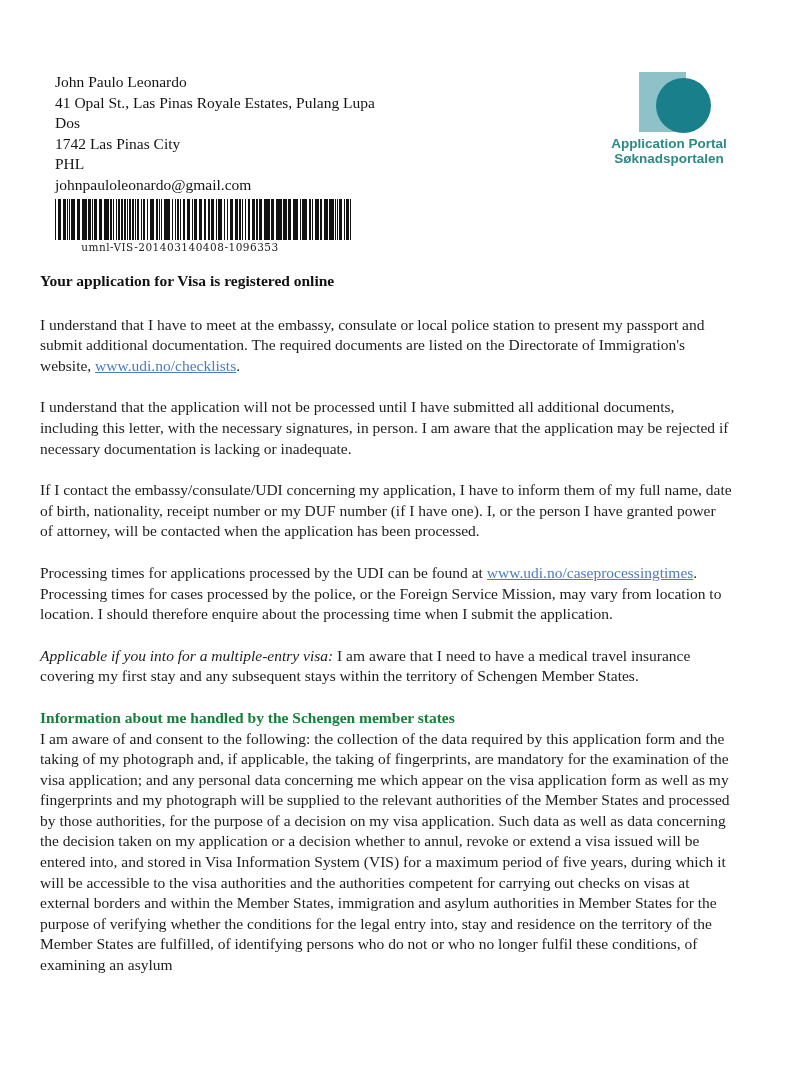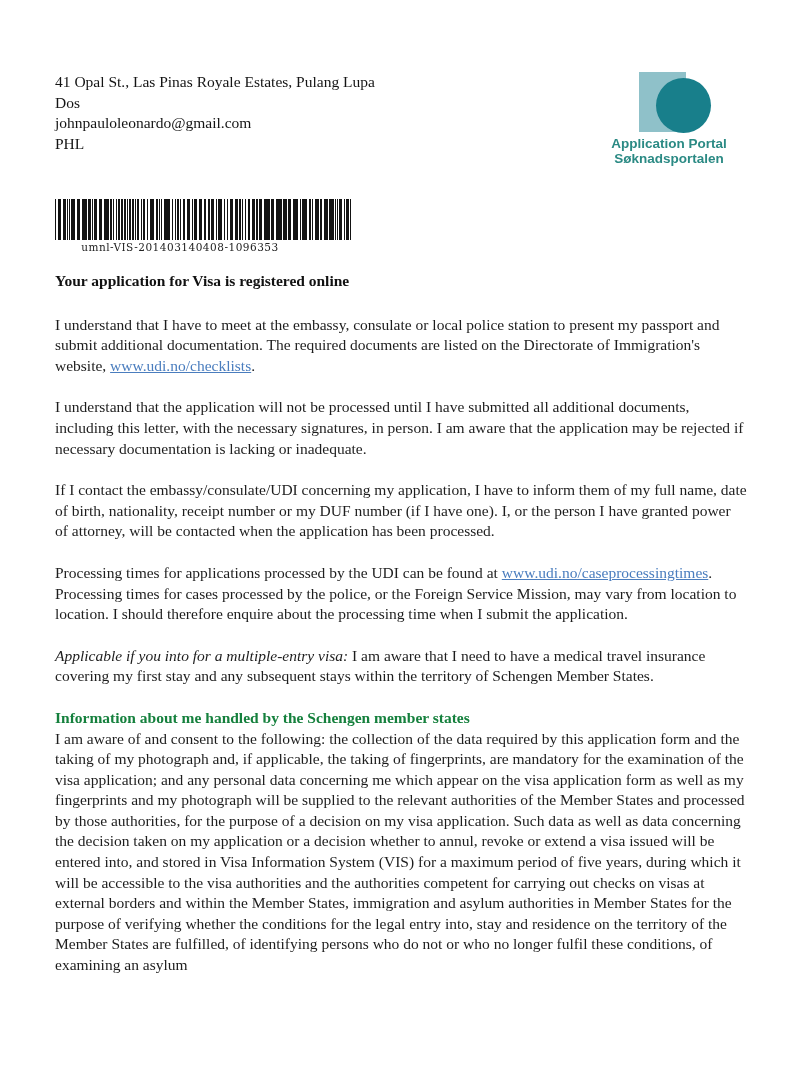--- a/index.html
+++ b/index.html
@@ -38,38 +38,40 @@
   
   .barcode-wrap{position:absolute;left:55px;top:199px;width:250px;}
   .barcode-bars{display:flex;align-items:stretch;height:41px;width:296px;overflow:hidden;}
   .barcode-bars .bar{background:#121212;height:100%;flex:0 0 auto;}
   .barcode-label{
     text-align:center;font-size:10.5px;letter-spacing:0.5px;color:#222;
     margin-top:1px;font-family:"DejaVu Serif",serif;
   }
 
   
-  .body{position:absolute;left:55px;top:271px;width:692px;font-size:15.5px;line-height:20.6px;}
+  .body{position:absolute;left:40px;top:271px;width:692px;font-size:15.5px;line-height:20.6px;}
   .body h1{font-size:15.5px;font-weight:bold;margin:0 0 23px 0;color:#111;}
   .body p{margin:0 0 21px 0;}
   .body .section-heading{font-weight:bold;margin:0;color:#15803d;}
   .body .section-body{margin:0;}
   a.link{color:var(--link);text-decoration:underline;cursor:pointer;}
   .italic{font-style:italic;}
 </style>
 </head>
 <body>
 
 <div class="page">
 
   <div class="sender">
+    <div>John Paulo Leonardo</div>
     <div>41 Opal St., Las Pinas Royale Estates, Pulang Lupa</div>
     <div>Dos</div>
+    <div>1742 Las Pinas City</div>
+    <div>PHL</div>
     <div>johnpauloleonardo@gmail.com</div>
-    <div>PHL</div>
   </div>
 
   <div class="logo">
     <div class="logo-mark">
       <div class="logo-square"></div>
       <div class="logo-circle"></div>
     </div>
     <div class="logo-text">
       <div>Application Portal</div>
       <div>Søknadsportalen</div>

